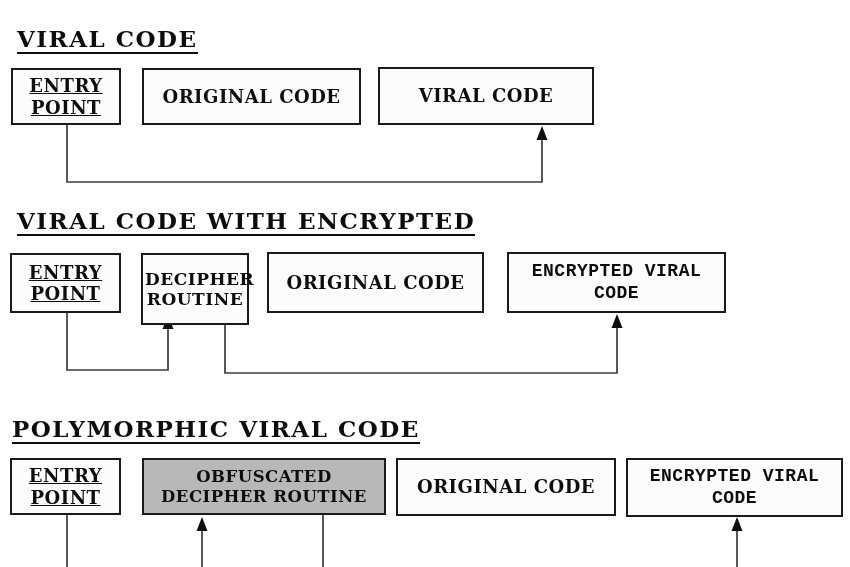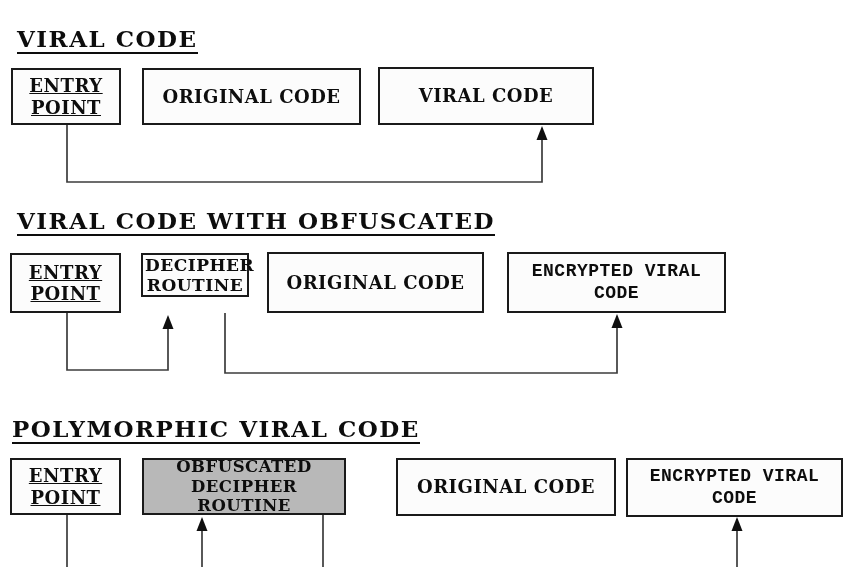--- a/index.html
+++ b/index.html
@@ -62,41 +62,41 @@
     </div>
     <div class="box nowrap" style="left:142px;top:51px;width:219px;height:57px;">
       <span class="txt">ORIGINAL CODE</span>
     </div>
     <div class="box nowrap" style="left:378px;top:50px;width:216px;height:58px;">
       <span class="txt">VIRAL CODE</span>
     </div>
   </div>
 
   <div>
-    <div class="section-title" style="left:17px;top:191px;">VIRAL CODE WITH OBFUSCATED</div>
+    <div class="section-title" style="left:17px;top:191px;">VIRAL CODE WITH ENCRYPTED</div>
     <div class="box w-entry" style="left:10px;top:236px;width:111px;height:60px;">
       <span class="txt">ENTRY POINT</span>
     </div>
-    <div class="box md w-decipher" style="left:141px;top:236px;width:108px;height:44px;">
+    <div class="box md w-decipher" style="left:141px;top:236px;width:108px;height:72px;">
       <span class="txt">DECIPHER ROUTINE</span>
     </div>
     <div class="box nowrap" style="left:267px;top:235px;width:217px;height:61px;">
       <span class="txt">ORIGINAL CODE</span>
     </div>
     <div class="box w-encrypted" style="left:507px;top:235px;width:219px;height:61px;">
       <span class="txt">ENCRYPTED VIRAL CODE</span>
     </div>
   </div>
 
   <div>
     <div class="section-title" style="left:12px;top:399px;text-align:center;">POLYMORPHIC VIRAL CODE</div>
     <div class="box w-entry" style="left:10px;top:441px;width:111px;height:57px;">
       <span class="txt">ENTRY POINT</span>
     </div>
-    <div class="box shaded small w-obfus" style="left:142px;top:441px;width:204px;height:57px;">
+    <div class="box shaded small w-obfus" style="left:142px;top:441px;width:244px;height:57px;">
       <span class="txt">OBFUSCATED DECIPHER ROUTINE</span>
     </div>
     <div class="box nowrap" style="left:396px;top:441px;width:220px;height:58px;">
       <span class="txt">ORIGINAL CODE</span>
     </div>
     <div class="box w-encrypted" style="left:626px;top:441px;width:217px;height:59px;">
       <span class="txt">ENCRYPTED VIRAL CODE</span>
     </div>
   </div>
 

